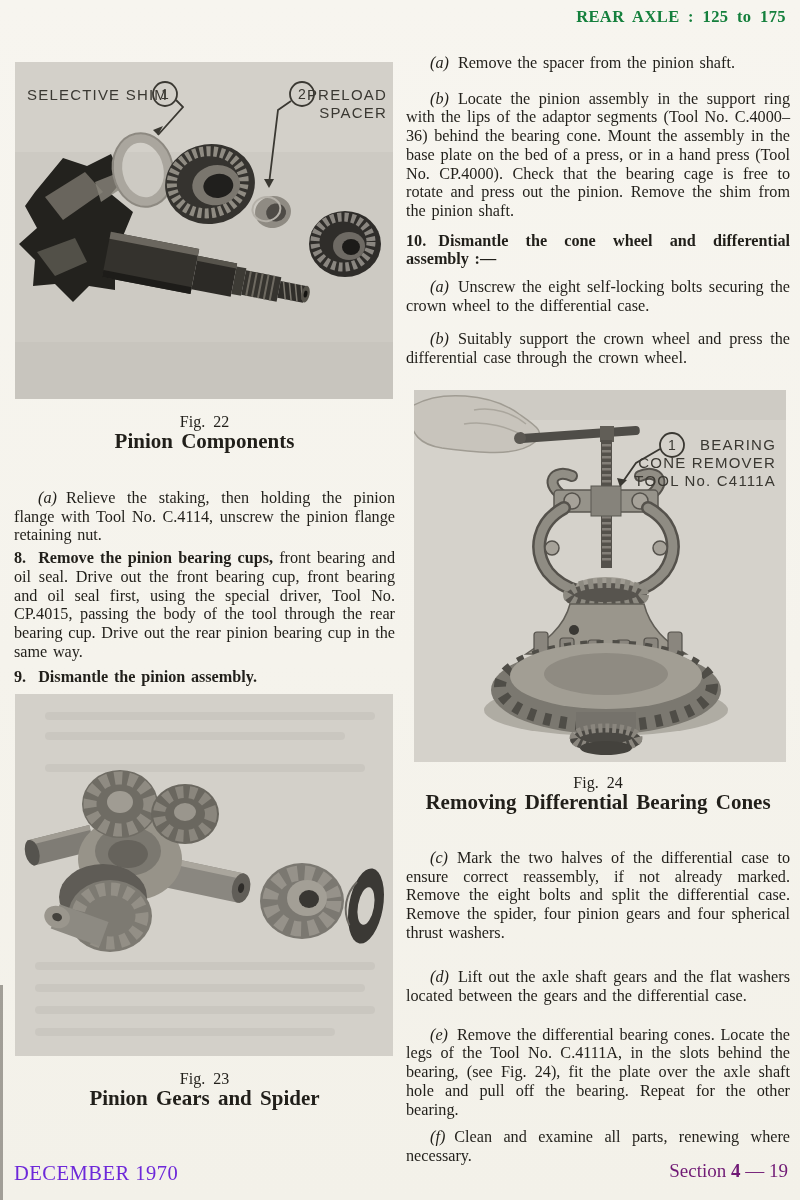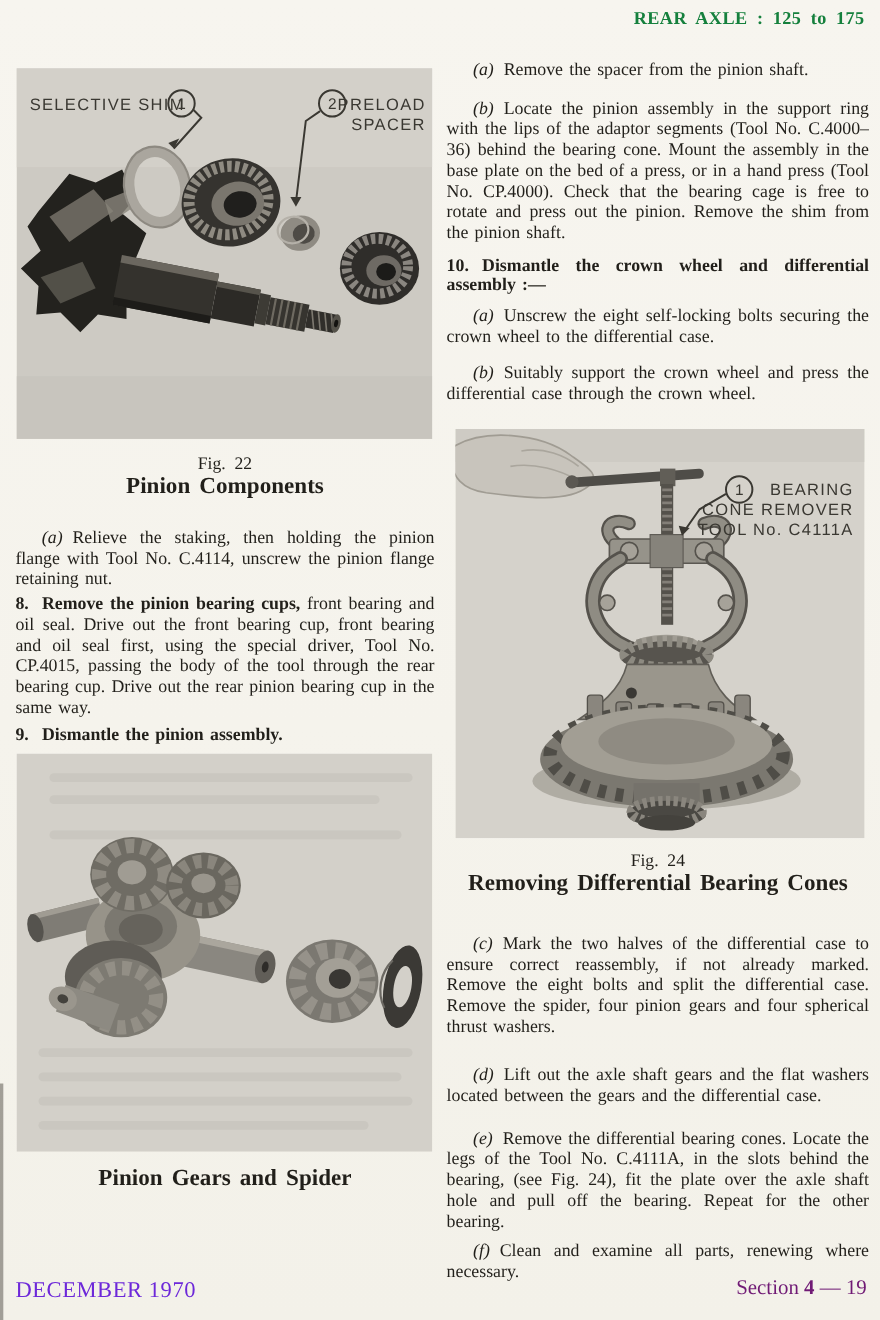--- a/index.html
+++ b/index.html
@@ -19,21 +19,21 @@
   p.ind .marker{font-style:italic;padding-left:24px;padding-right:9px;}
   p.hnum{font-weight:bold;}
   p.hnum .num{padding-right:12px;}
   p.hnum .plain{font-weight:normal;}
   .figphoto{display:block;}
   .figcap{text-align:center;}
   .figcap .fnum{display:block;font-size:16px;line-height:19px;word-spacing:4px;}
   .figcap .ftitle{display:block;font-weight:bold;font-size:21px;line-height:20px;word-spacing:3px;}
   .fig22wrap{margin:62px 0 0 1px;width:378px;height:337px;}
   .cap22{margin-top:13px;}
-  .pa{margin-top:29px;} .pb{margin-top:3px;} .p8{margin-top:4px;} .p9{margin-top:7px;}
+  .pa{margin-top:38px;} .pb{margin-top:3px;} .p8{margin-top:4px;} .p9{margin-top:7px;}
   .fig23wrap{margin:7px 0 0 1px;width:378px;height:362px;}
   .cap23{margin-top:13px;}
   .ra1{margin-top:10px;} .rb1{margin-top:17px;} .rh10{margin-top:11px;}
   .ra2{margin-top:9px;} .rb2{margin-top:15px;}
   .fig24wrap{margin:22px 0 0 8px;width:372px;height:372px;}
   .cap24{margin-top:11px;}
   .rc{margin-top:37px;} .rd{margin-top:26px;} .re{margin-top:20px;} .rf{margin-top:9px;}
   .footer-left{position:absolute;left:14px;top:1162px;font-size:20.5px;letter-spacing:.5px;color:#6d28d9;}
   .footer-right{position:absolute;right:12px;top:1160px;font-size:19px;color:#701a75;}
   .footer-right .bold{font-weight:bold;}
@@ -185,28 +185,29 @@
     </g>
 
     <g transform="rotate(10 351 212)">
       <ellipse cx="351" cy="212" rx="17" ry="38" fill="#3b3935"></ellipse>
       <ellipse cx="351" cy="212" rx="8" ry="19" fill="#d3d0c9"></ellipse>
       <path d="M338,190 A38 38 0 0 0 338,234" fill="none" stroke="#6b6862" stroke-width="2"></path>
     </g>
   </svg>
 
   <div class="figcap cap23">
+    <span class="fnum">Fig. 23</span>
     <span class="ftitle">Pinion Gears and Spider</span>
   </div>
 </div>
 
 <div class="col col-right">
   <p class="ind ra1"><i class="marker">(a)</i><span>Remove the spacer from the pinion shaft.</span></p>
   <p class="ind rb1"><i class="marker">(b)</i><span>Locate the pinion assembly in the support ring with the lips of the adaptor segments (Tool No. C.4000–36) behind the bearing cone. Mount the assembly in the base plate on the bed of a press, or in a hand press (Tool No. CP.4000). Check that the bearing cage is free to rotate and press out the pinion. Remove the shim from the pinion shaft.</span></p>
-  <p class="hnum rh10"><span class="num">10.</span><span>Dismantle the crown wheel and differential assembly :—</span></p>
+  <p class="hnum rh10"><span class="num">10.</span><span>Dismantle the cone wheel and differential assembly :—</span></p>
   <p class="ind ra2"><i class="marker">(a)</i><span>Unscrew the eight self-locking bolts securing the crown wheel to the differential case.</span></p>
   <p class="ind rb2"><i class="marker">(b)</i><span>Suitably support the crown wheel and press the differential case through the crown wheel.</span></p>
 
   <svg class="figphoto fig24wrap" viewBox="0 0 372 372">
     <rect width="372" height="372" fill="#d5d2cb"></rect>
     <rect width="372" height="30" fill="#c9c6bf" opacity="0.6"></rect>
 
     <g>
       <path d="M-5,18 C25,-2 78,4 105,24 C122,36 132,42 121,52 C102,68 60,62 28,58 C8,55 -5,46 -5,18 Z" fill="#c8c4bc" stroke="#a09c93" stroke-width="1.5"></path>
       <path d="M60,20 C80,16 100,24 112,34 M50,34 C72,30 96,38 110,46" fill="none" stroke="#aaa69d" stroke-width="1.5"></path>

